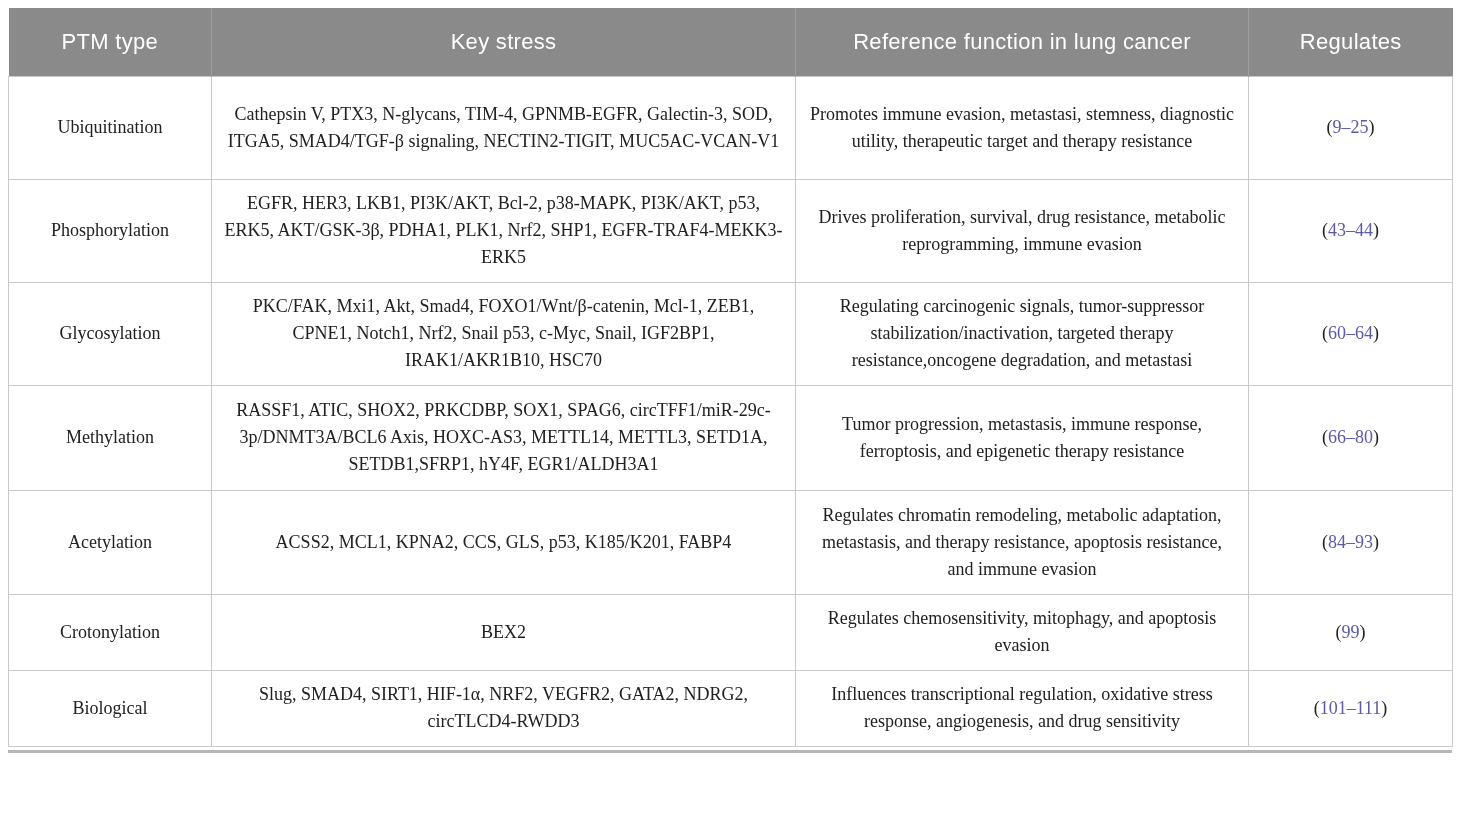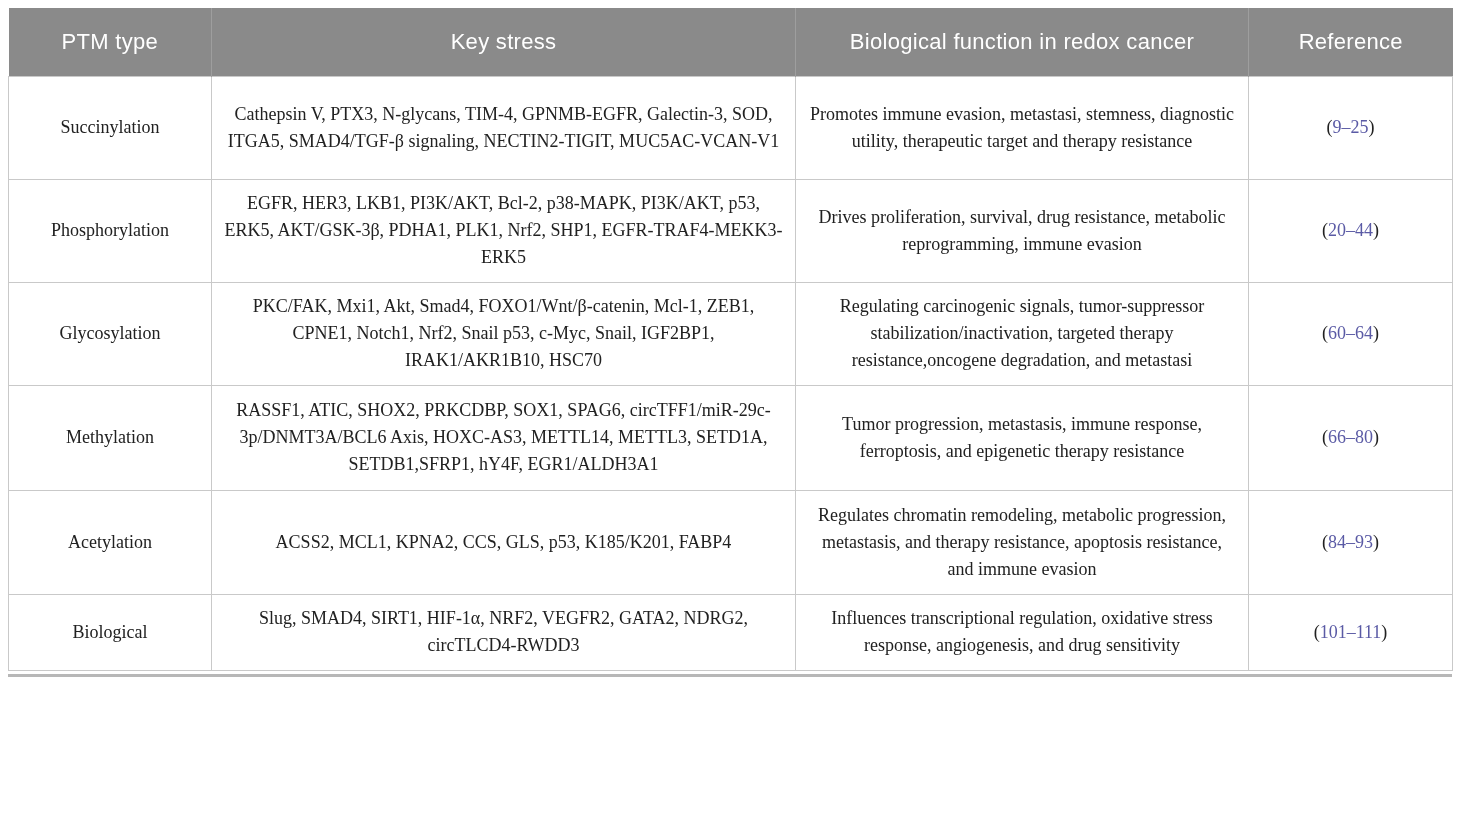--- a/index.html
+++ b/index.html
@@ -72,54 +72,60 @@
     <colgroup>
       <col class="col-ptm">
       <col class="col-targets">
       <col class="col-function">
       <col class="col-reference">
     </colgroup>
     <thead>
       <tr id="header-row">
           <th>PTM type</th>
           <th>Key stress</th>
-          <th>Biological function in redox cancer</th>
-          <th>Reference</th>
+          <th>Reference function in lung cancer</th>
+          <th>Regulates</th>
         </tr>
     </thead>
     <tbody id="table-body">
         <tr>
-    <td class="c-ptm">Succinylation</td>
+    <td class="c-ptm">Ubiquitination</td>
     <td class="c-targets">Cathepsin V, PTX3, N-glycans, TIM-4, GPNMB-EGFR, Galectin-3, SOD, ITGA5, SMAD4/TGF-β signaling, NECTIN2-TIGIT, MUC5AC-VCAN-V1</td>
     <td class="c-func">Promotes immune evasion, metastasi, stemness, diagnostic utility, therapeutic target and therapy resistance</td>
     <td class="c-ref"><span>(</span><span class="ref-link">9–25</span><span>)</span></td>
   </tr>
         <tr>
     <td class="c-ptm">Phosphorylation</td>
     <td class="c-targets">EGFR, HER3, LKB1, PI3K/AKT, Bcl-2, p38-MAPK, PI3K/AKT, p53, ERK5, AKT/GSK-3β, PDHA1, PLK1, Nrf2, SHP1, EGFR-TRAF4-MEKK3-ERK5</td>
     <td class="c-func">Drives proliferation, survival, drug resistance, metabolic reprogramming, immune evasion</td>
-    <td class="c-ref"><span>(</span><span class="ref-link">20–44</span><span>)</span></td>
+    <td class="c-ref"><span>(</span><span class="ref-link">43–44</span><span>)</span></td>
   </tr>
         <tr>
     <td class="c-ptm">Glycosylation</td>
     <td class="c-targets">PKC/FAK, Mxi1, Akt, Smad4, FOXO1/Wnt/β-catenin, Mcl-1, ZEB1, CPNE1, Notch1, Nrf2, Snail p53, c-Myc, Snail, IGF2BP1, IRAK1/AKR1B10, HSC70</td>
     <td class="c-func">Regulating carcinogenic signals, tumor-suppressor stabilization/inactivation, targeted therapy resistance,oncogene degradation, and metastasi</td>
     <td class="c-ref"><span>(</span><span class="ref-link">60–64</span><span>)</span></td>
   </tr>
         <tr>
     <td class="c-ptm">Methylation</td>
     <td class="c-targets">RASSF1, ATIC, SHOX2, PRKCDBP, SOX1, SPAG6, circTFF1/miR-29c-3p/DNMT3A/BCL6 Axis, HOXC-AS3, METTL14, METTL3, SETD1A, SETDB1,SFRP1, hY4F, EGR1/ALDH3A1</td>
     <td class="c-func">Tumor progression, metastasis, immune response, ferroptosis, and epigenetic therapy resistance</td>
     <td class="c-ref"><span>(</span><span class="ref-link">66–80</span><span>)</span></td>
   </tr>
         <tr>
     <td class="c-ptm">Acetylation</td>
     <td class="c-targets">ACSS2, MCL1, KPNA2, CCS, GLS, p53, K185/K201, FABP4</td>
-    <td class="c-func">Regulates chromatin remodeling, metabolic progression, metastasis, and therapy resistance, apoptosis resistance, and immune evasion</td>
+    <td class="c-func">Regulates chromatin remodeling, metabolic adaptation, metastasis, and therapy resistance, apoptosis resistance, and immune evasion</td>
     <td class="c-ref"><span>(</span><span class="ref-link">84–93</span><span>)</span></td>
+  </tr>
+        <tr>
+    <td class="c-ptm">Crotonylation</td>
+    <td class="c-targets">BEX2</td>
+    <td class="c-func">Regulates chemosensitivity, mitophagy, and apoptosis evasion</td>
+    <td class="c-ref"><span>(</span><span class="ref-link">99</span><span>)</span></td>
   </tr>
         <tr>
     <td class="c-ptm">Biological</td>
     <td class="c-targets">Slug, SMAD4, SIRT1, HIF-1α, NRF2, VEGFR2, GATA2, NDRG2, circTLCD4-RWDD3</td>
     <td class="c-func">Influences transcriptional regulation, oxidative stress response, angiogenesis, and drug sensitivity</td>
     <td class="c-ref"><span>(</span><span class="ref-link">101–111</span><span>)</span></td>
   </tr>
       </tbody>
   </table>
 </div>

